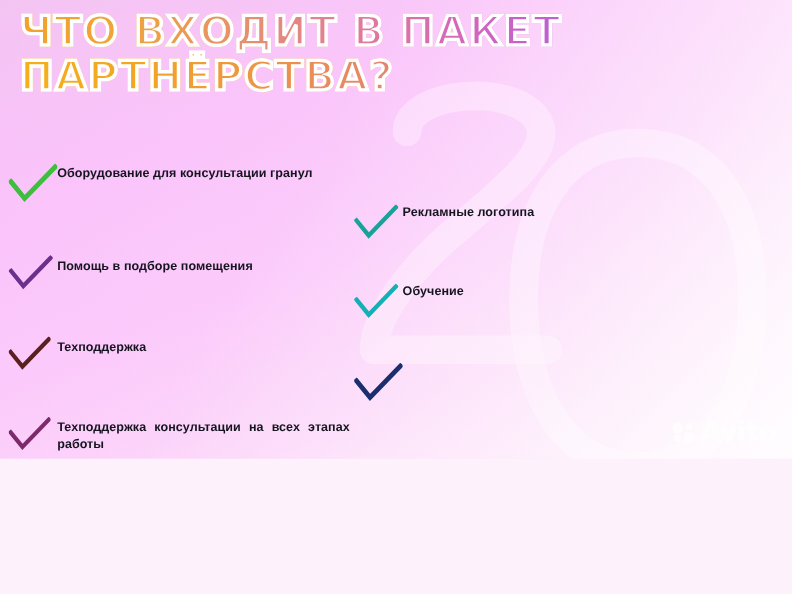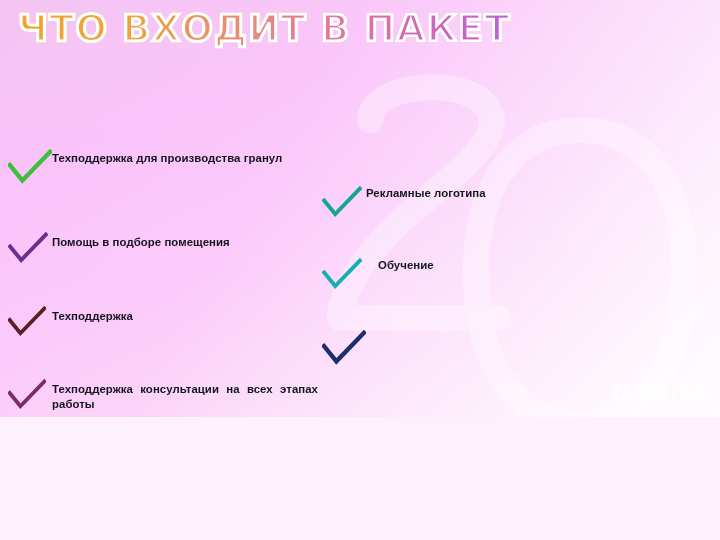--- a/index.html
+++ b/index.html
@@ -160,30 +160,31 @@
 
   <svg class="bg-watermark" viewBox="0 0 400 430" xmlns="http://www.w3.org/2000/svg" aria-hidden="true">
     <g fill="none" stroke="#ffffff" stroke-opacity="0.58" stroke-width="26" stroke-linecap="round" stroke-linejoin="round">
       <path d="M48 48 C48 10, 150 2, 168 40 C182 70, 120 112, 78 150 C40 186, 18 222, 18 246 L176 246"></path>
       <path d="M258 58 C330 58, 362 120, 362 200 C362 290, 322 352, 258 352 C194 352, 154 290, 154 200 C154 120, 188 58, 258 58 Z"></path>
     </g>
   </svg>
 
   <div class="title-block">
     <span class="title-line title-line-1">ЧТО ВХОДИТ В ПАКЕТ</span>
+    <span class="title-line title-line-2">ПАРТНЁРСТВА?</span>
   </div>
 
   <div class="col col-left">
       <div class="feature" style="margin-bottom: 44px;">
         <span class="check-wrap">
           <svg class="check-svg" width="46" height="40" viewBox="0 0 46 40">
             <path d="M2 17 L15 33 L44 3" fill="none" stroke="#3cbf3c" stroke-width="4.6" stroke-linecap="square" stroke-linejoin="miter"></path>
           </svg>
         </span>
-        <span class="feature-text">Техподдержка для производства гранул</span>
+        <span class="feature-text">Оборудование для консультации гранул</span>
       </div>
       <div class="feature" style="margin-bottom: 40px;">
         <span class="check-wrap">
           <svg class="check-svg" width="40" height="34" viewBox="0 0 46 40">
             <path d="M2 17 L15 33 L44 3" fill="none" stroke="#6b2f8c" stroke-width="4.6" stroke-linecap="square" stroke-linejoin="miter"></path>
           </svg>
         </span>
         <span class="feature-text">Помощь в подборе помещения</span>
       </div>
       <div class="feature" style="margin-bottom: 40px;">
@@ -206,21 +207,21 @@
 
   <div class="col col-right">
       <div class="feature" style="margin-bottom: 38px;">
         <span class="check-wrap">
           <svg class="check-svg" width="40" height="34" viewBox="0 0 46 40">
             <path d="M2 17 L15 33 L44 3" fill="none" stroke="#17a398" stroke-width="4.6" stroke-linecap="square" stroke-linejoin="miter"></path>
           </svg>
         </span>
         <span class="feature-text">Рекламные логотипа</span>
       </div>
-      <div class="feature" style="margin-bottom: 38px; gap: 12px;">
+      <div class="feature" style="margin-bottom: 38px;">
         <span class="check-wrap">
           <svg class="check-svg" width="40" height="34" viewBox="0 0 46 40">
             <path d="M2 17 L15 33 L44 3" fill="none" stroke="#14b0b5" stroke-width="4.6" stroke-linecap="square" stroke-linejoin="miter"></path>
           </svg>
         </span>
         <span class="feature-text">Обучение</span>
       </div>
       <div class="feature">
         <span class="check-wrap">
           <svg class="check-svg" width="44" height="38" viewBox="0 0 46 40">

